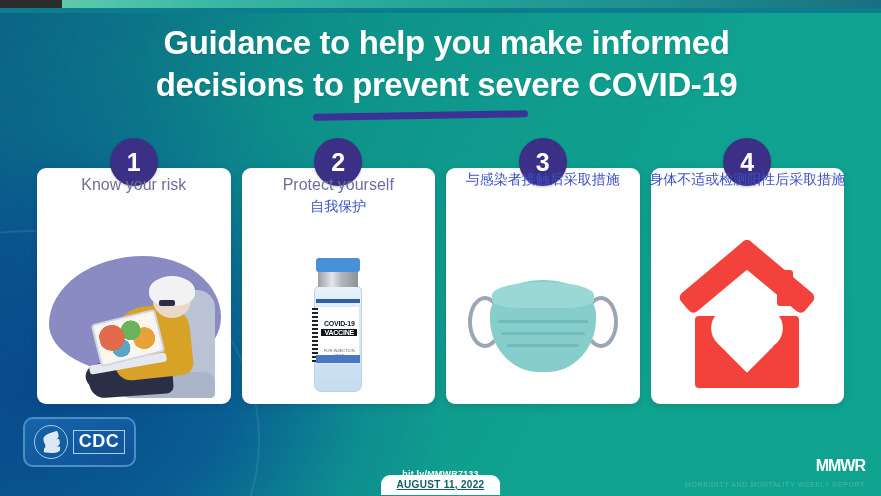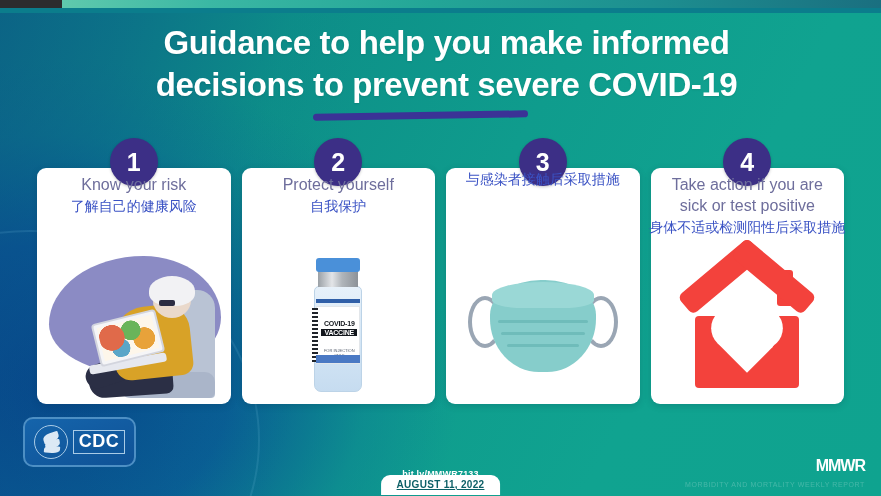--- a/index.html
+++ b/index.html
@@ -190,21 +190,20 @@
     <div class="title">Guidance to help you make informed</div>
     <div class="title">decisions to prevent severe COVID-19</div>
   </div>
   <div class="title-underline"></div>
 
   <div class="cards">
 
     <div class="card">
       <div class="badge">1</div>
       <div class="card-head">Know your risk</div>
-      <div class="card-sub">了解自己的健康风险</div>
       <div class="art">
         <div class="blob"></div>
         <div class="c1-chair"></div>
         <div class="c1-chairseat"></div>
         <div class="c1-legs"></div>
         <div class="c1-legs2"></div>
         <div class="c1-body"></div>
         <div class="c1-arm"></div>
         <div class="c1-head"></div>
         <div class="c1-hair"></div>
@@ -247,21 +246,20 @@
           <div class="m-top"></div>
           <div class="m-pleat" style="top:40px;"></div>
           <div class="m-pleat" style="top:52px;width:84px;left:33px;"></div>
           <div class="m-pleat" style="top:64px;width:72px;left:39px;"></div>
         </div>
       </div>
     </div>
 
     <div class="card">
       <div class="badge">4</div>
-      <div class="card-head">Take action if you are sick or test positive</div>
       <div class="card-sub overflow">身体不适或检测阳性后采取措施</div>
       <div class="art">
         <div class="house">
           <div class="h-chim"></div>
           <div class="h-roofL"></div>
           <div class="h-roofR"></div>
           <div class="h-base"></div>
           <div class="h-heart"></div>
         </div>
       </div>

